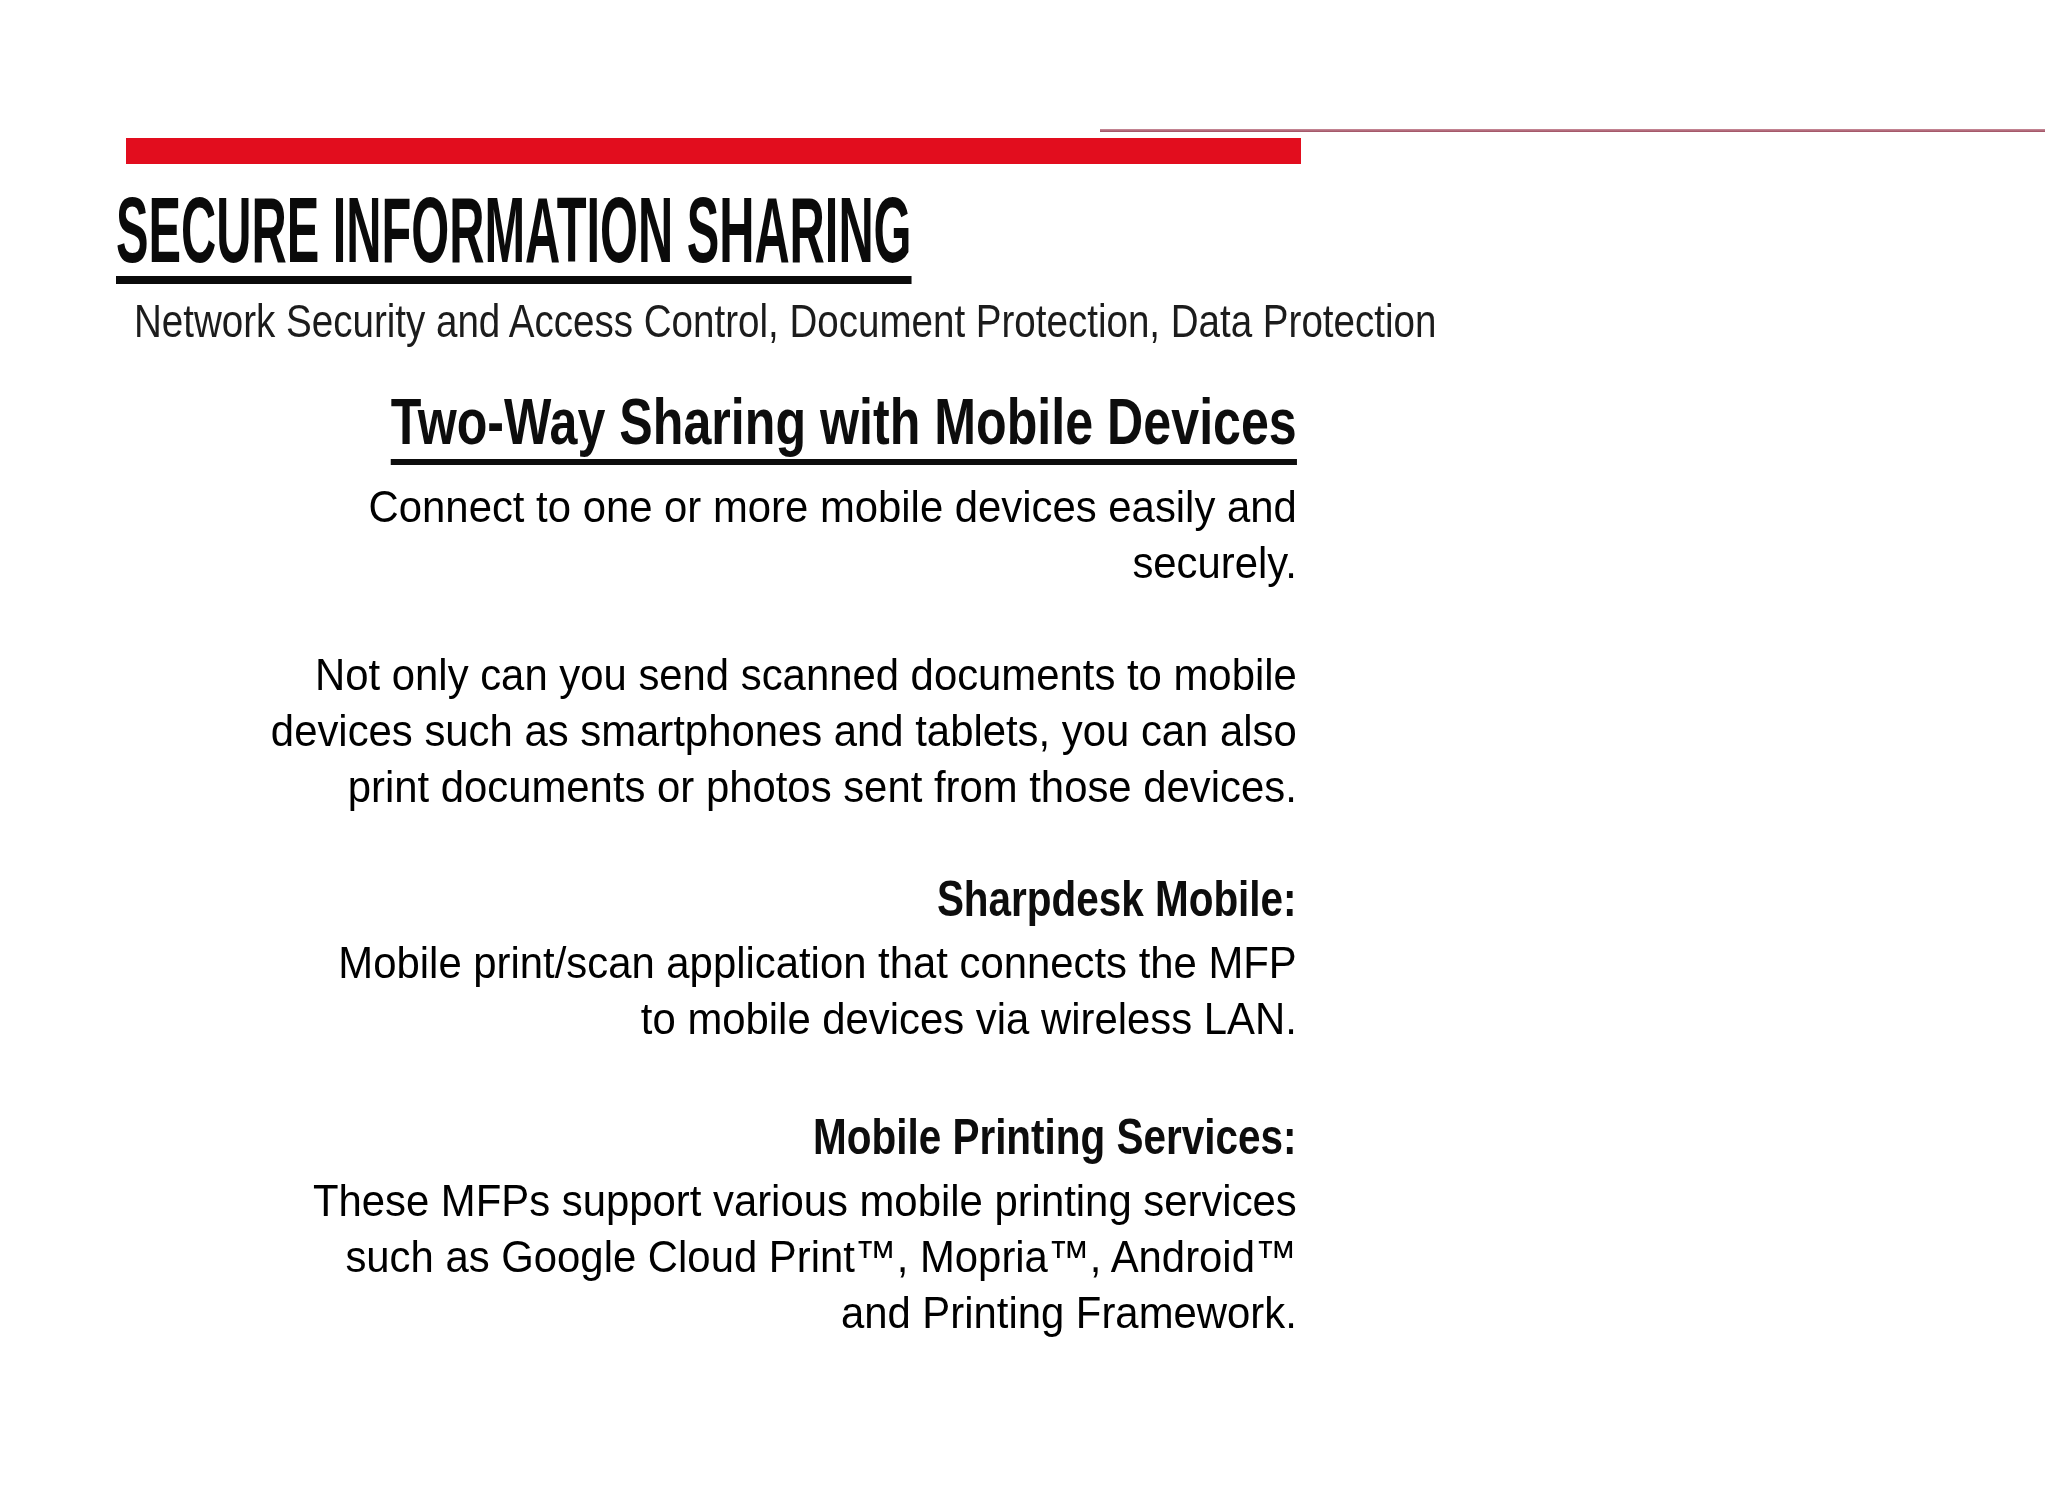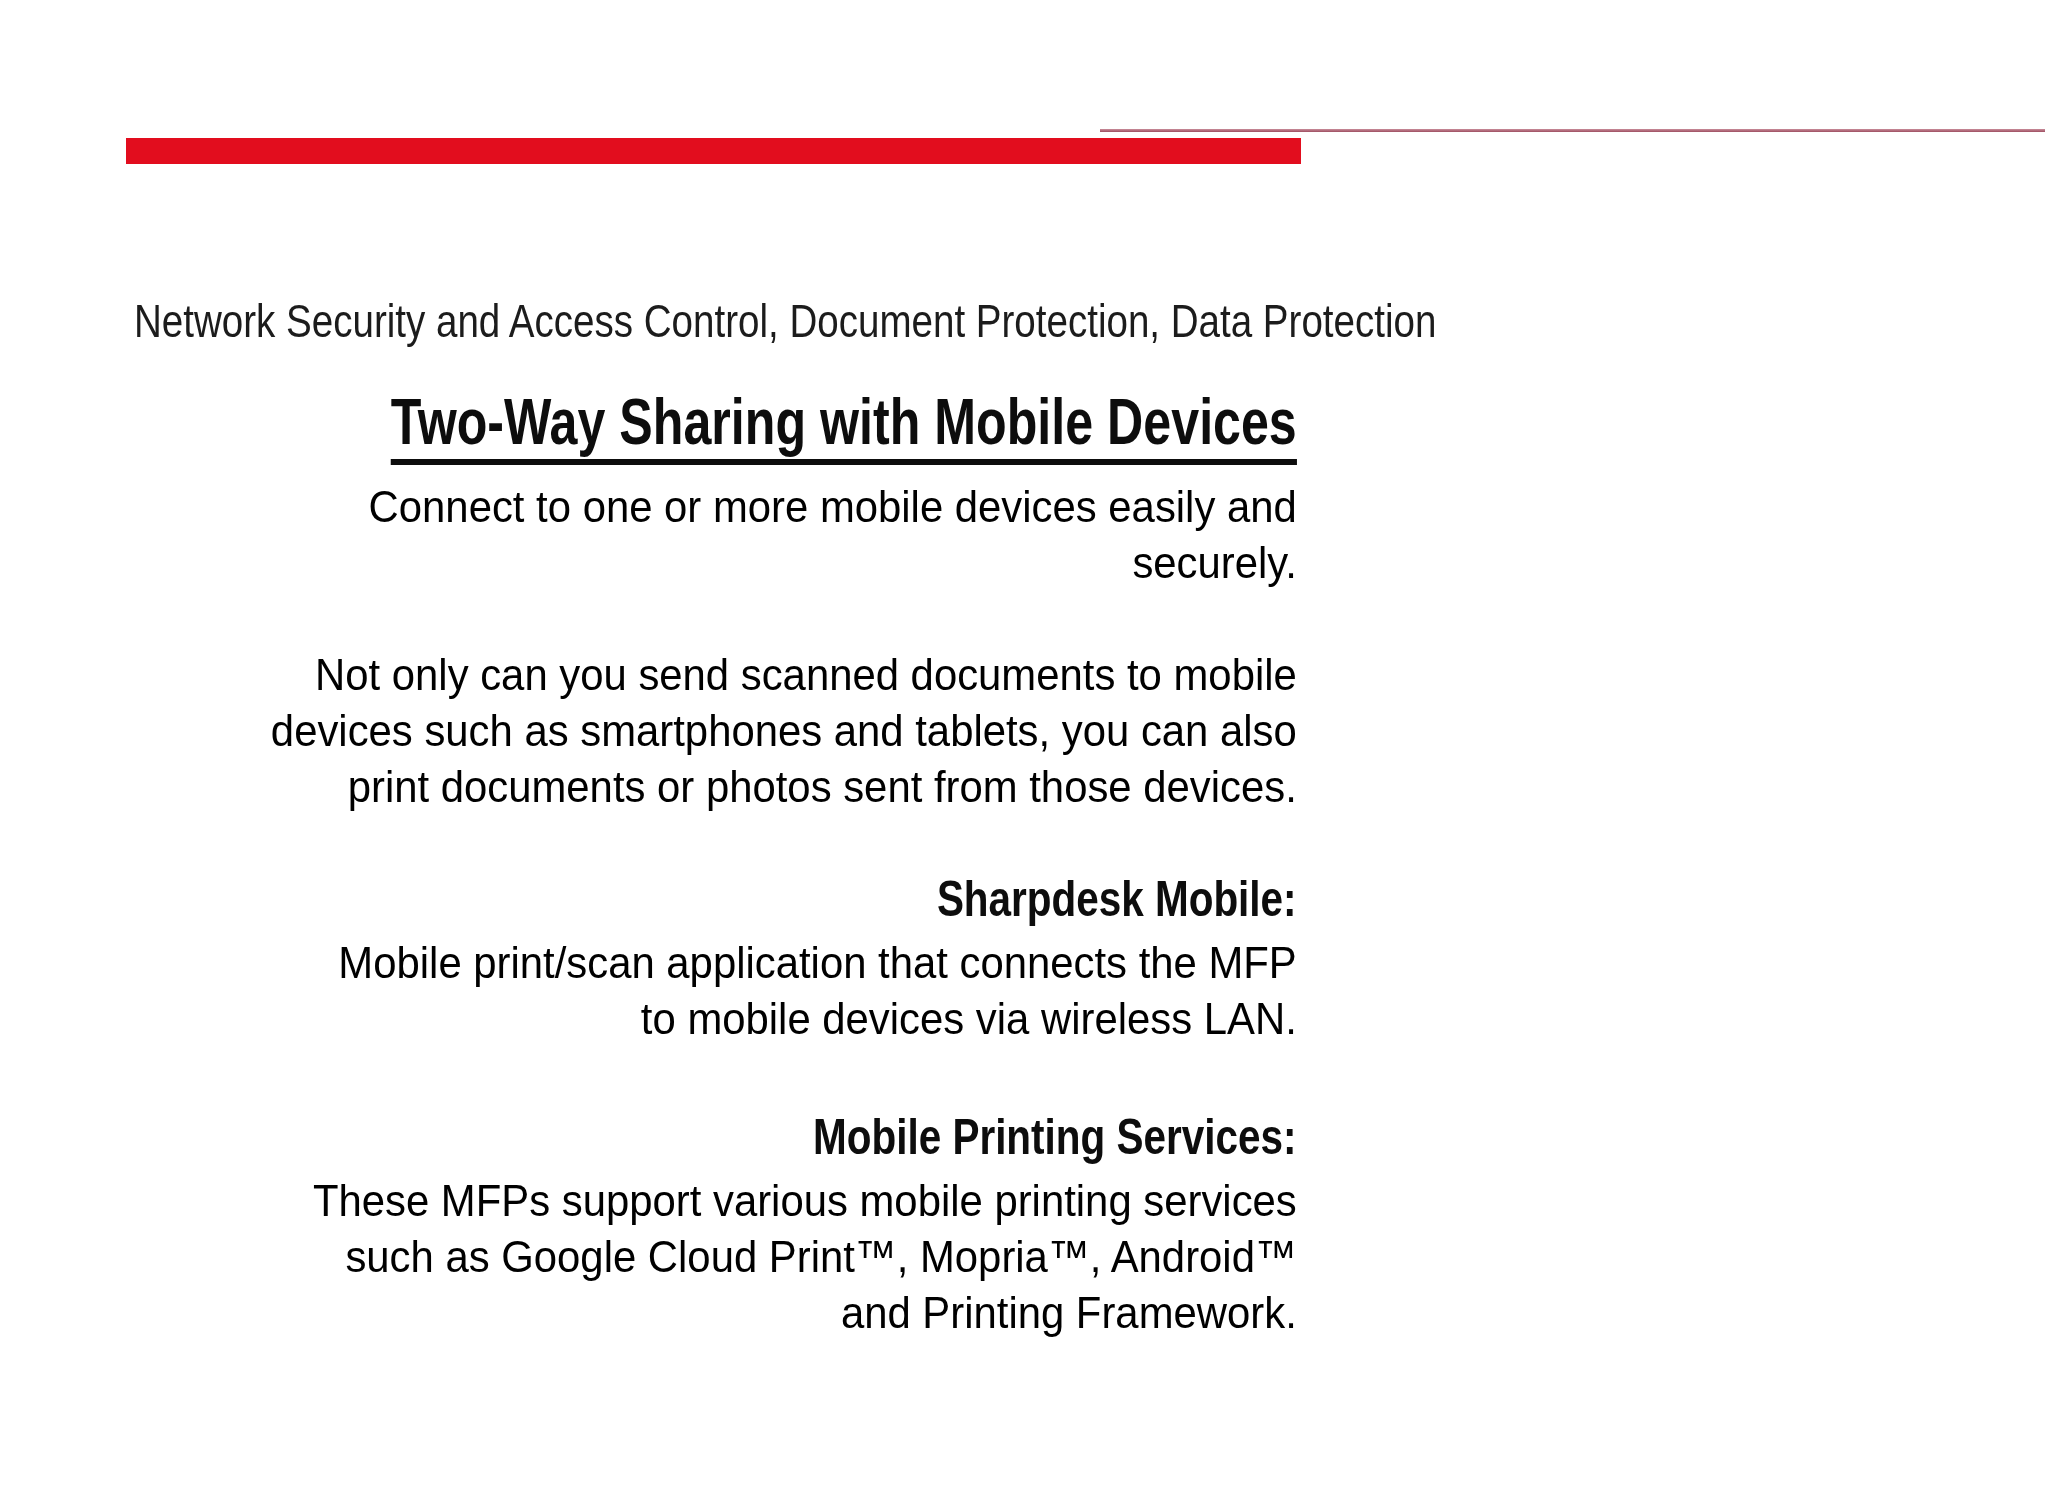--- a/index.html
+++ b/index.html
@@ -115,20 +115,23 @@
   .para-services { margin-top: 6px;  }
 </style>
 </head>
 <body>
 
 <div class="slide" style="background: rgb(255, 255, 255);">
 
   <div class="thin-line"></div>
   <div class="red-bar" style="background: rgb(226, 13, 30);"></div>
 
+  <h1 class="title">
+    <span class="title-inner">SECURE INFORMATION SHARING</span>
+  </h1>
 
   <div class="subtitle">Network Security and Access Control, Document Protection, Data Protection</div>
 
   <div class="content">
 
     <div class="h2-row">
       <span class="h2-span">Two-Way Sharing with Mobile Devices</span>
     </div>
 
     <div class="para para-intro">

